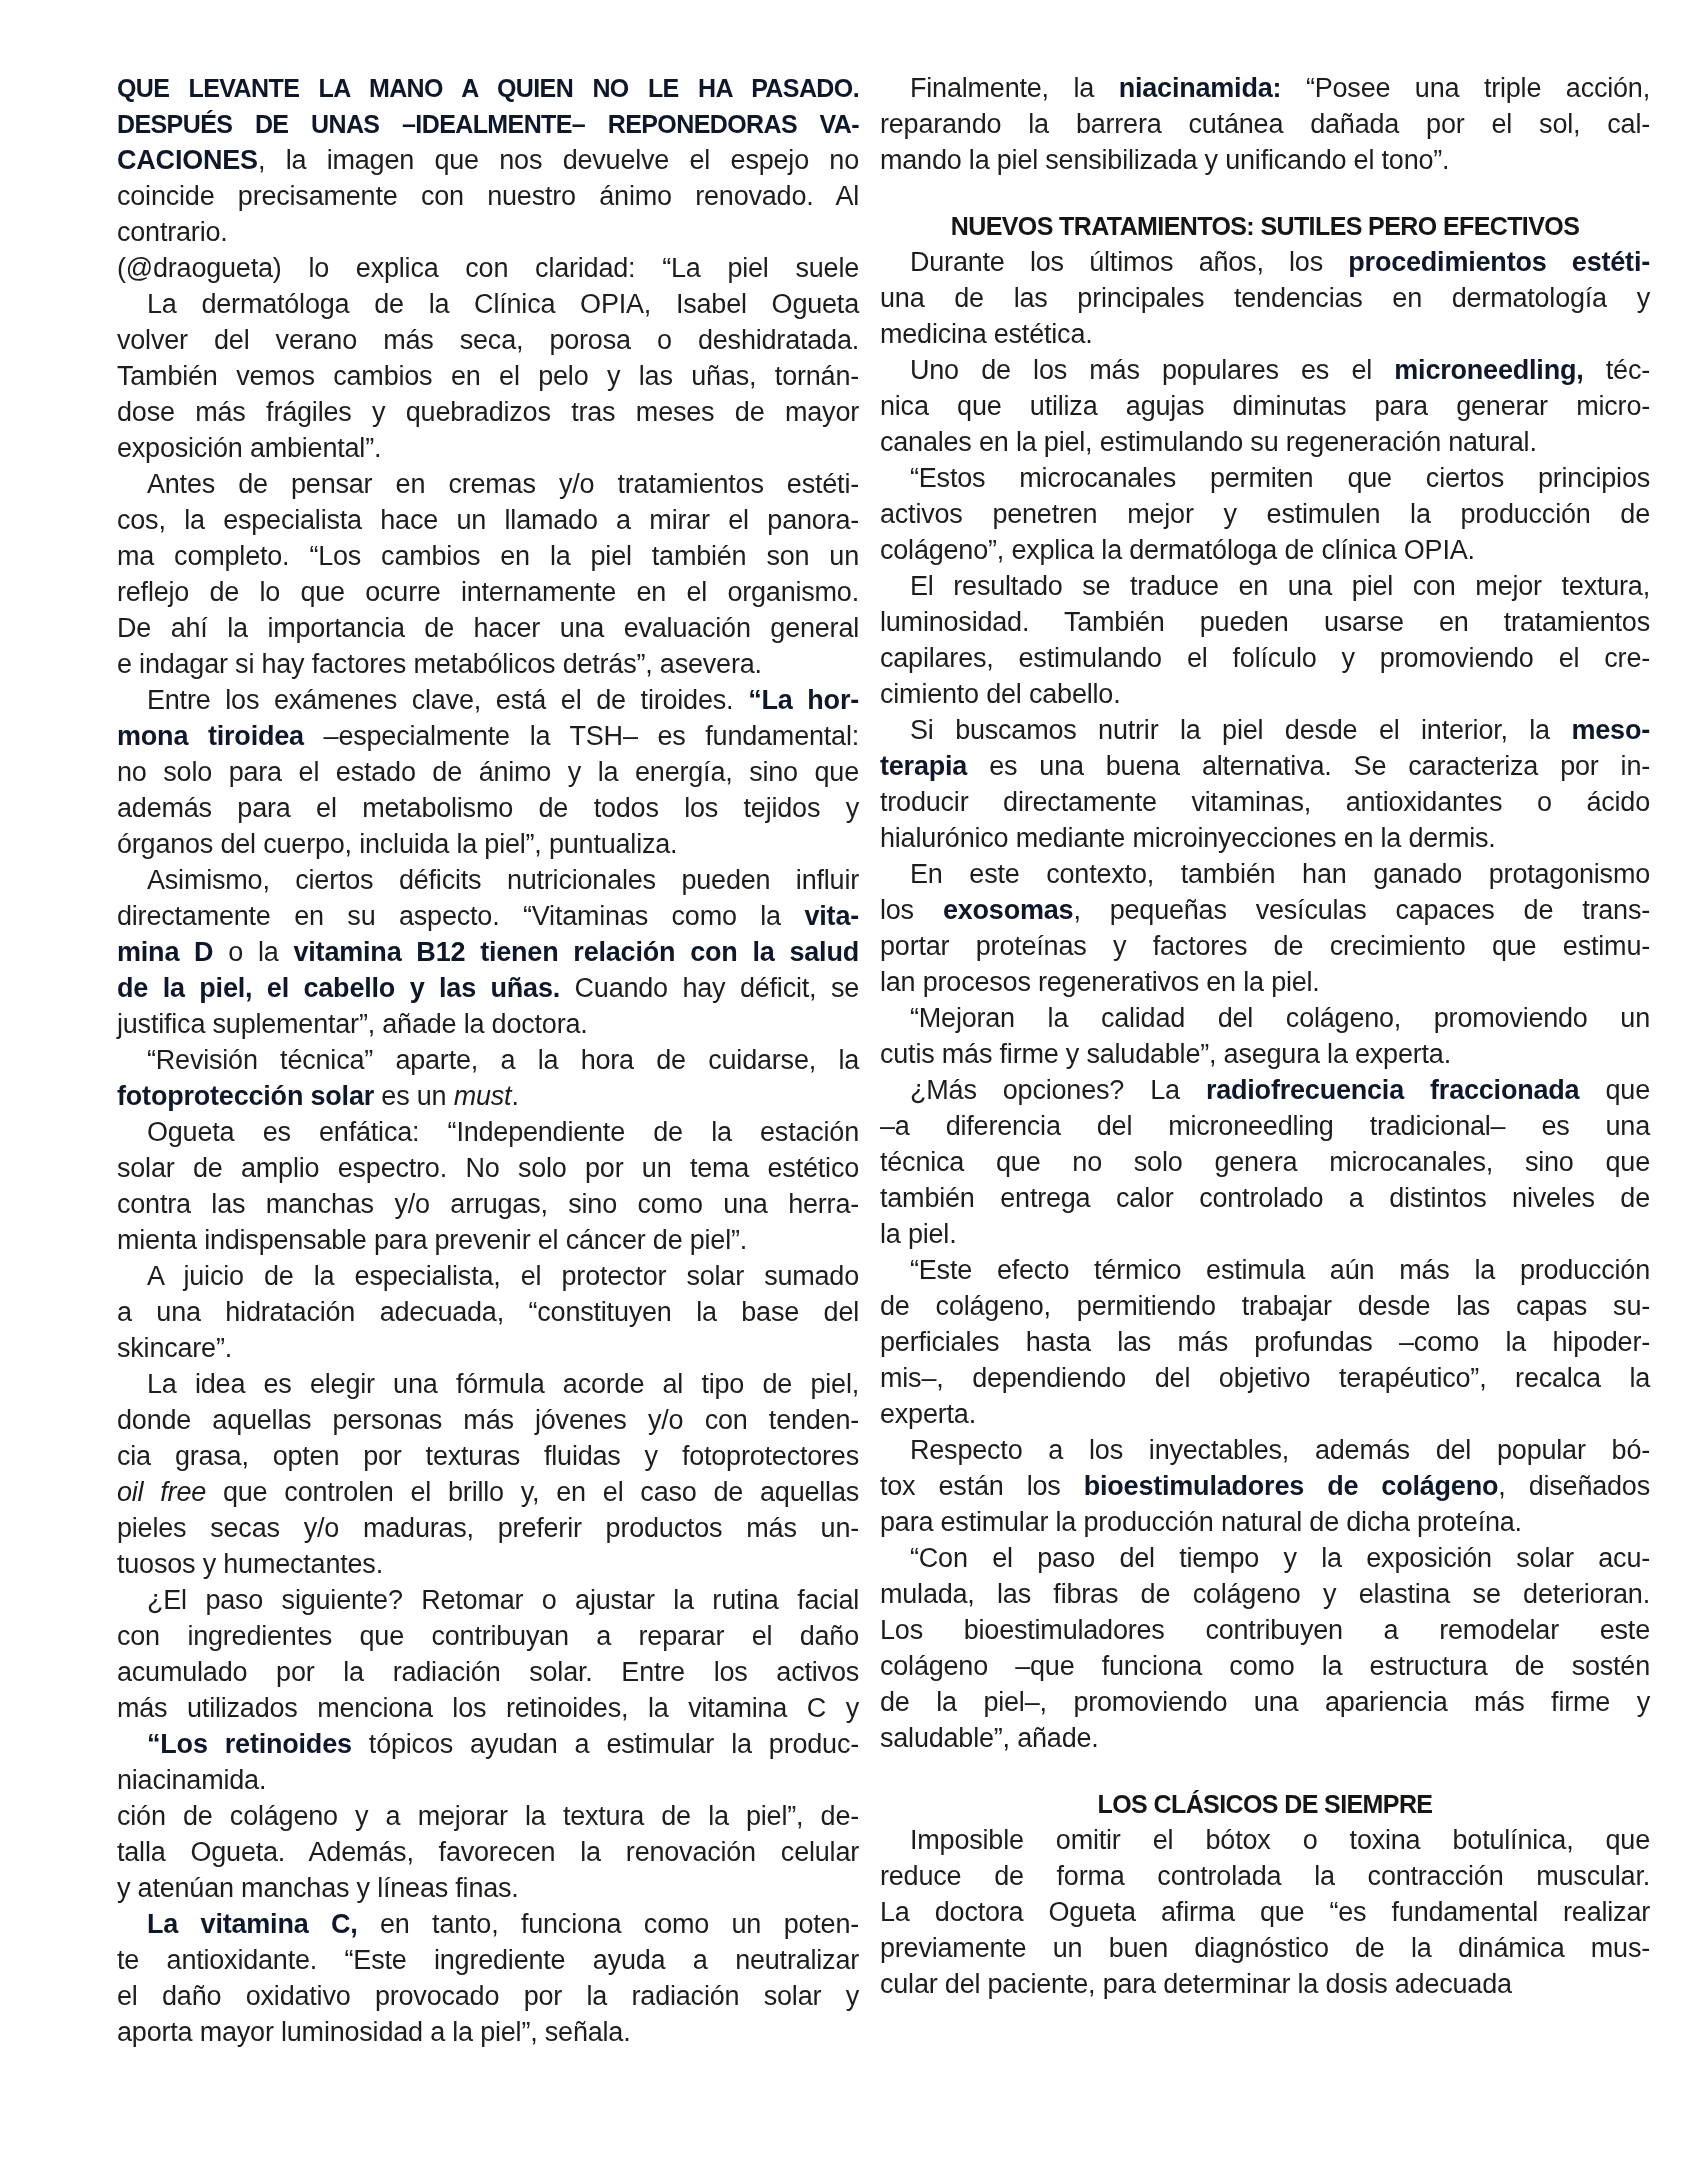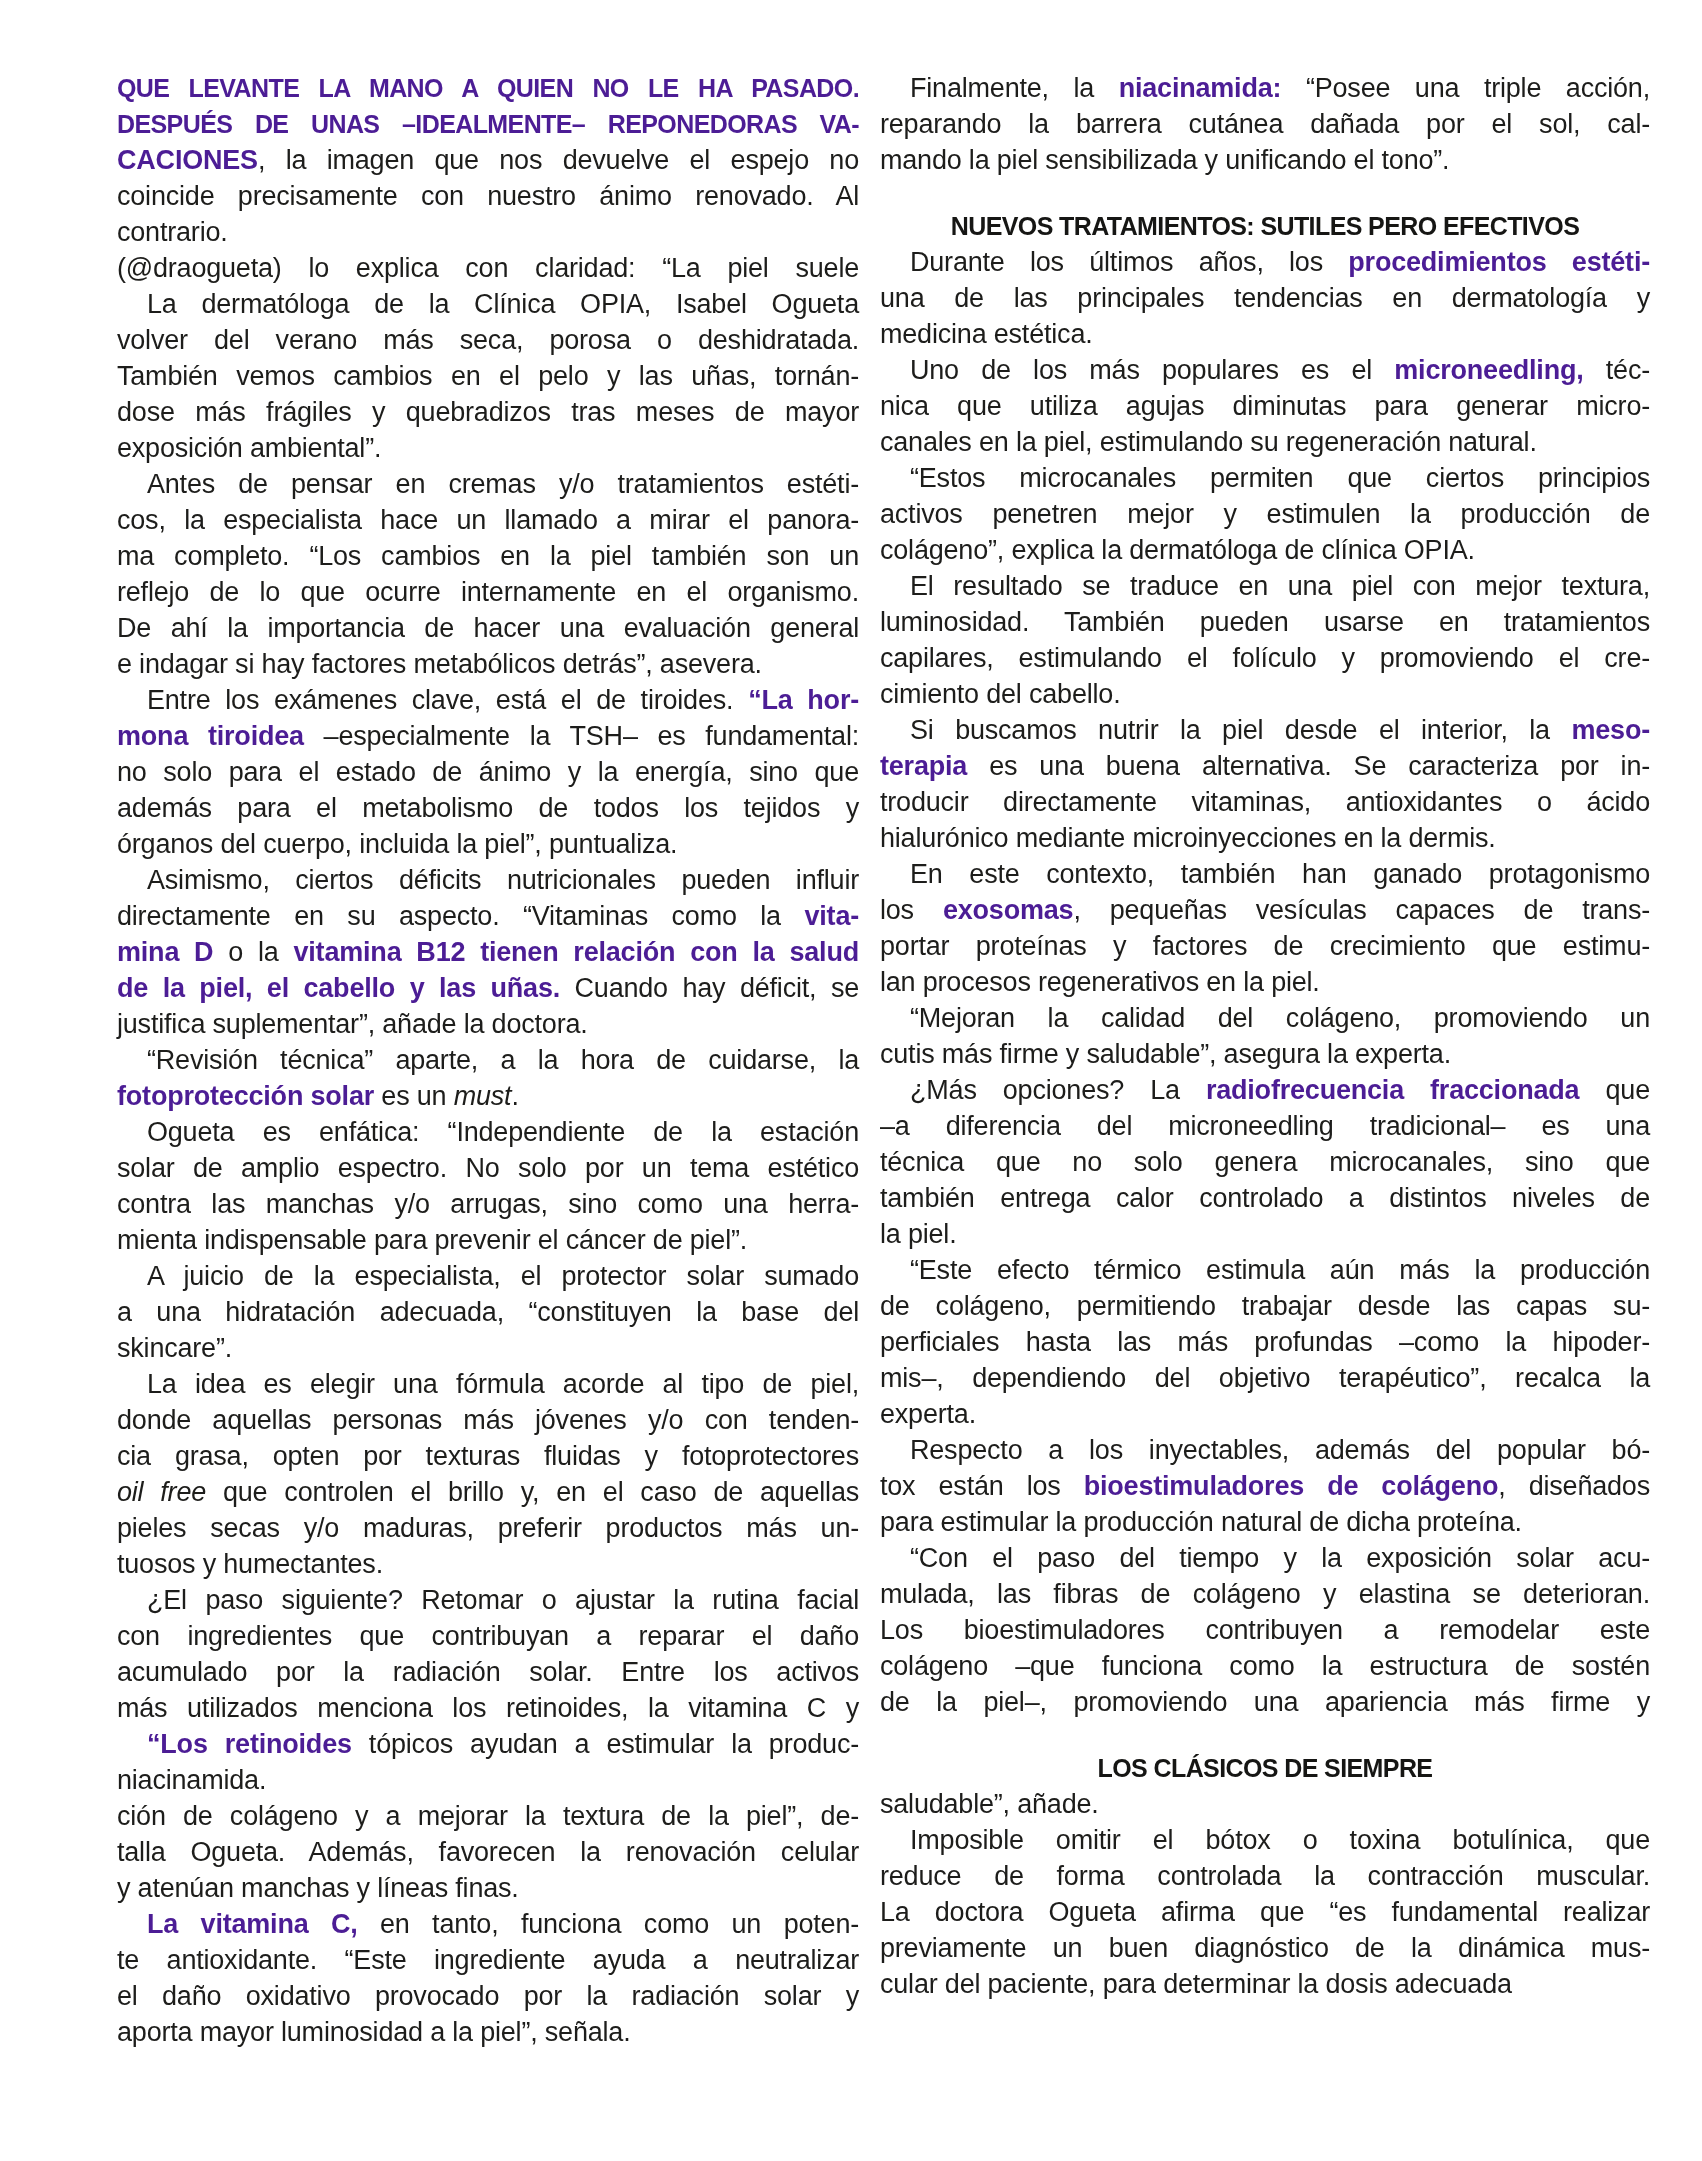--- a/index.html
+++ b/index.html
@@ -39,21 +39,21 @@
     font-weight: 700;
     font-size: 25px;
     letter-spacing: -0.6px;
     color: #161614;
   }
   .line.heading {
     margin-top: 30px;
     text-align: center;
     text-align-last: auto;
   }
-  .line b { font-weight: 700; color: #4c1d95; }
+  .line b { font-weight: 700; color: #0f172a; }
   .line i { font-style: italic; }
 </style>
 </head>
 <body>
 
 <div class="col" id="col-left">
     <div class="line caps"><b>QUE LEVANTE LA MANO A QUIEN NO LE HA PASADO.</b></div>
     <div class="line caps"><b>DESPUÉS DE UNAS –IDEALMENTE– REPONEDORAS VA-</b></div>
     <div class="line"><b>CACIONES</b><span>, la imagen que nos devuelve el espejo no</span></div>
     <div class="line"><span>coincide precisamente con nuestro ánimo renovado. Al</span></div>
@@ -148,21 +148,21 @@
     <div class="line"><span>mis–, dependiendo del objetivo terapéutico”, recalca la</span></div>
     <div class="line end"><span>experta.</span></div>
     <div class="line indent"><span>Respecto a los inyectables, además del popular bó-</span></div>
     <div class="line"><span>tox están los </span><b>bioestimuladores de colágeno</b><span>, diseñados</span></div>
     <div class="line end"><span>para estimular la producción natural de dicha proteína.</span></div>
     <div class="line indent"><span>“Con el paso del tiempo y la exposición solar acu-</span></div>
     <div class="line"><span>mulada, las fibras de colágeno y elastina se deterioran.</span></div>
     <div class="line"><span>Los bioestimuladores contribuyen a remodelar este</span></div>
     <div class="line"><span>colágeno –que funciona como la estructura de sostén</span></div>
     <div class="line"><span>de la piel–, promoviendo una apariencia más firme y</span></div>
+    <div class="line end"><span>saludable”, añade.</span></div>
     <div class="line caps end heading">LOS CLÁSICOS DE SIEMPRE</div>
-    <div class="line end"><span>saludable”, añade.</span></div>
     <div class="line indent"><span>Imposible omitir el bótox o toxina botulínica, que</span></div>
     <div class="line"><span>reduce de forma controlada la contracción muscular.</span></div>
     <div class="line"><span>La doctora Ogueta afirma que “es fundamental realizar</span></div>
     <div class="line"><span>previamente un buen diagnóstico de la dinámica mus-</span></div>
     <div class="line end"><span>cular del paciente, para determinar la dosis adecuada</span></div>
   </div>
 
 
 </body></html>

